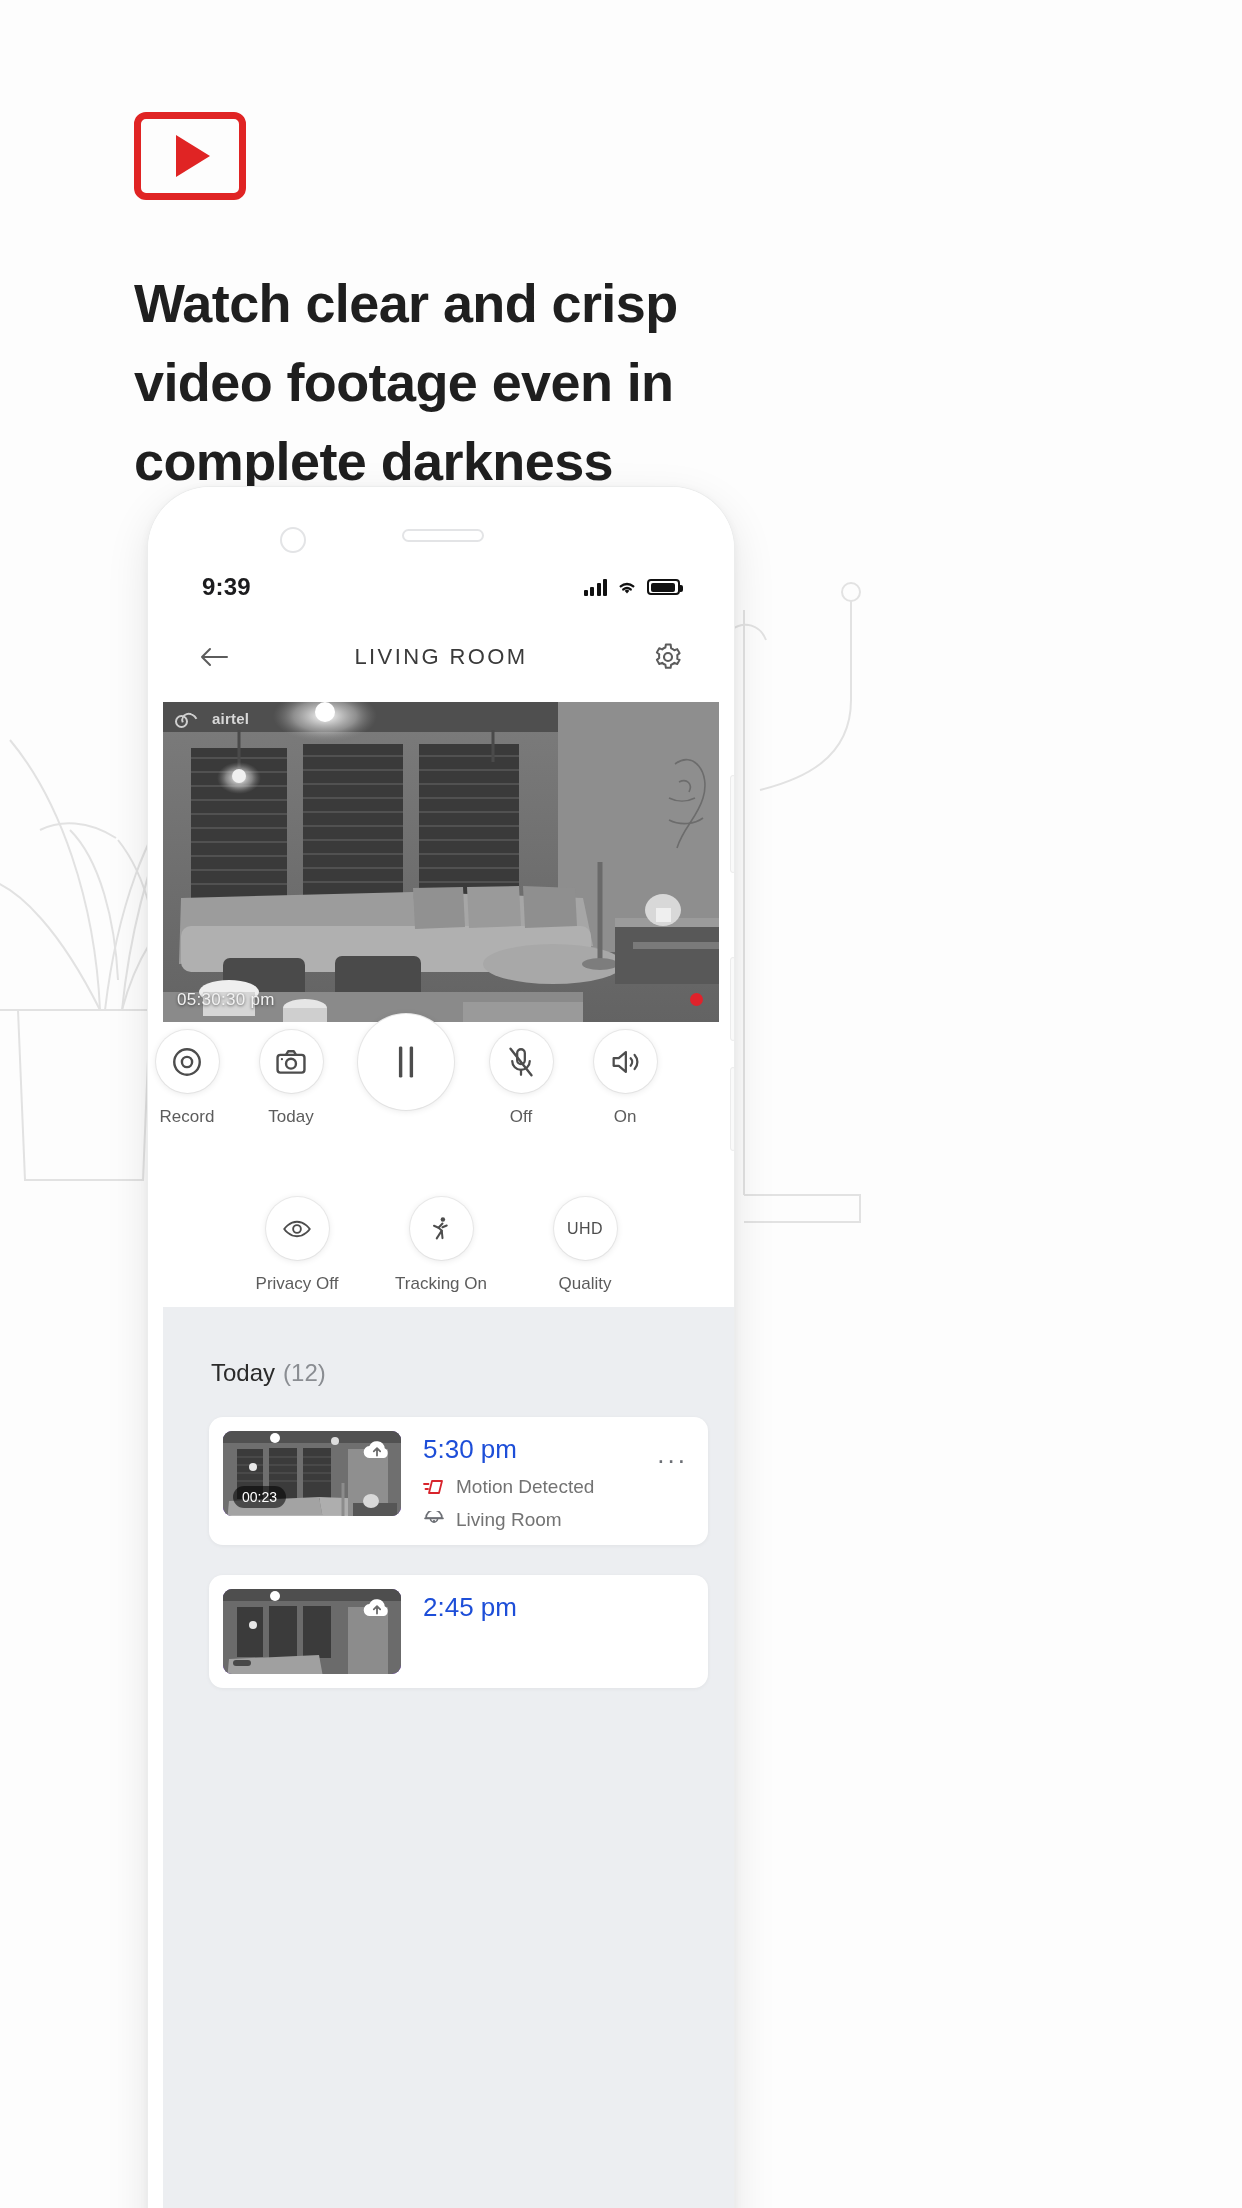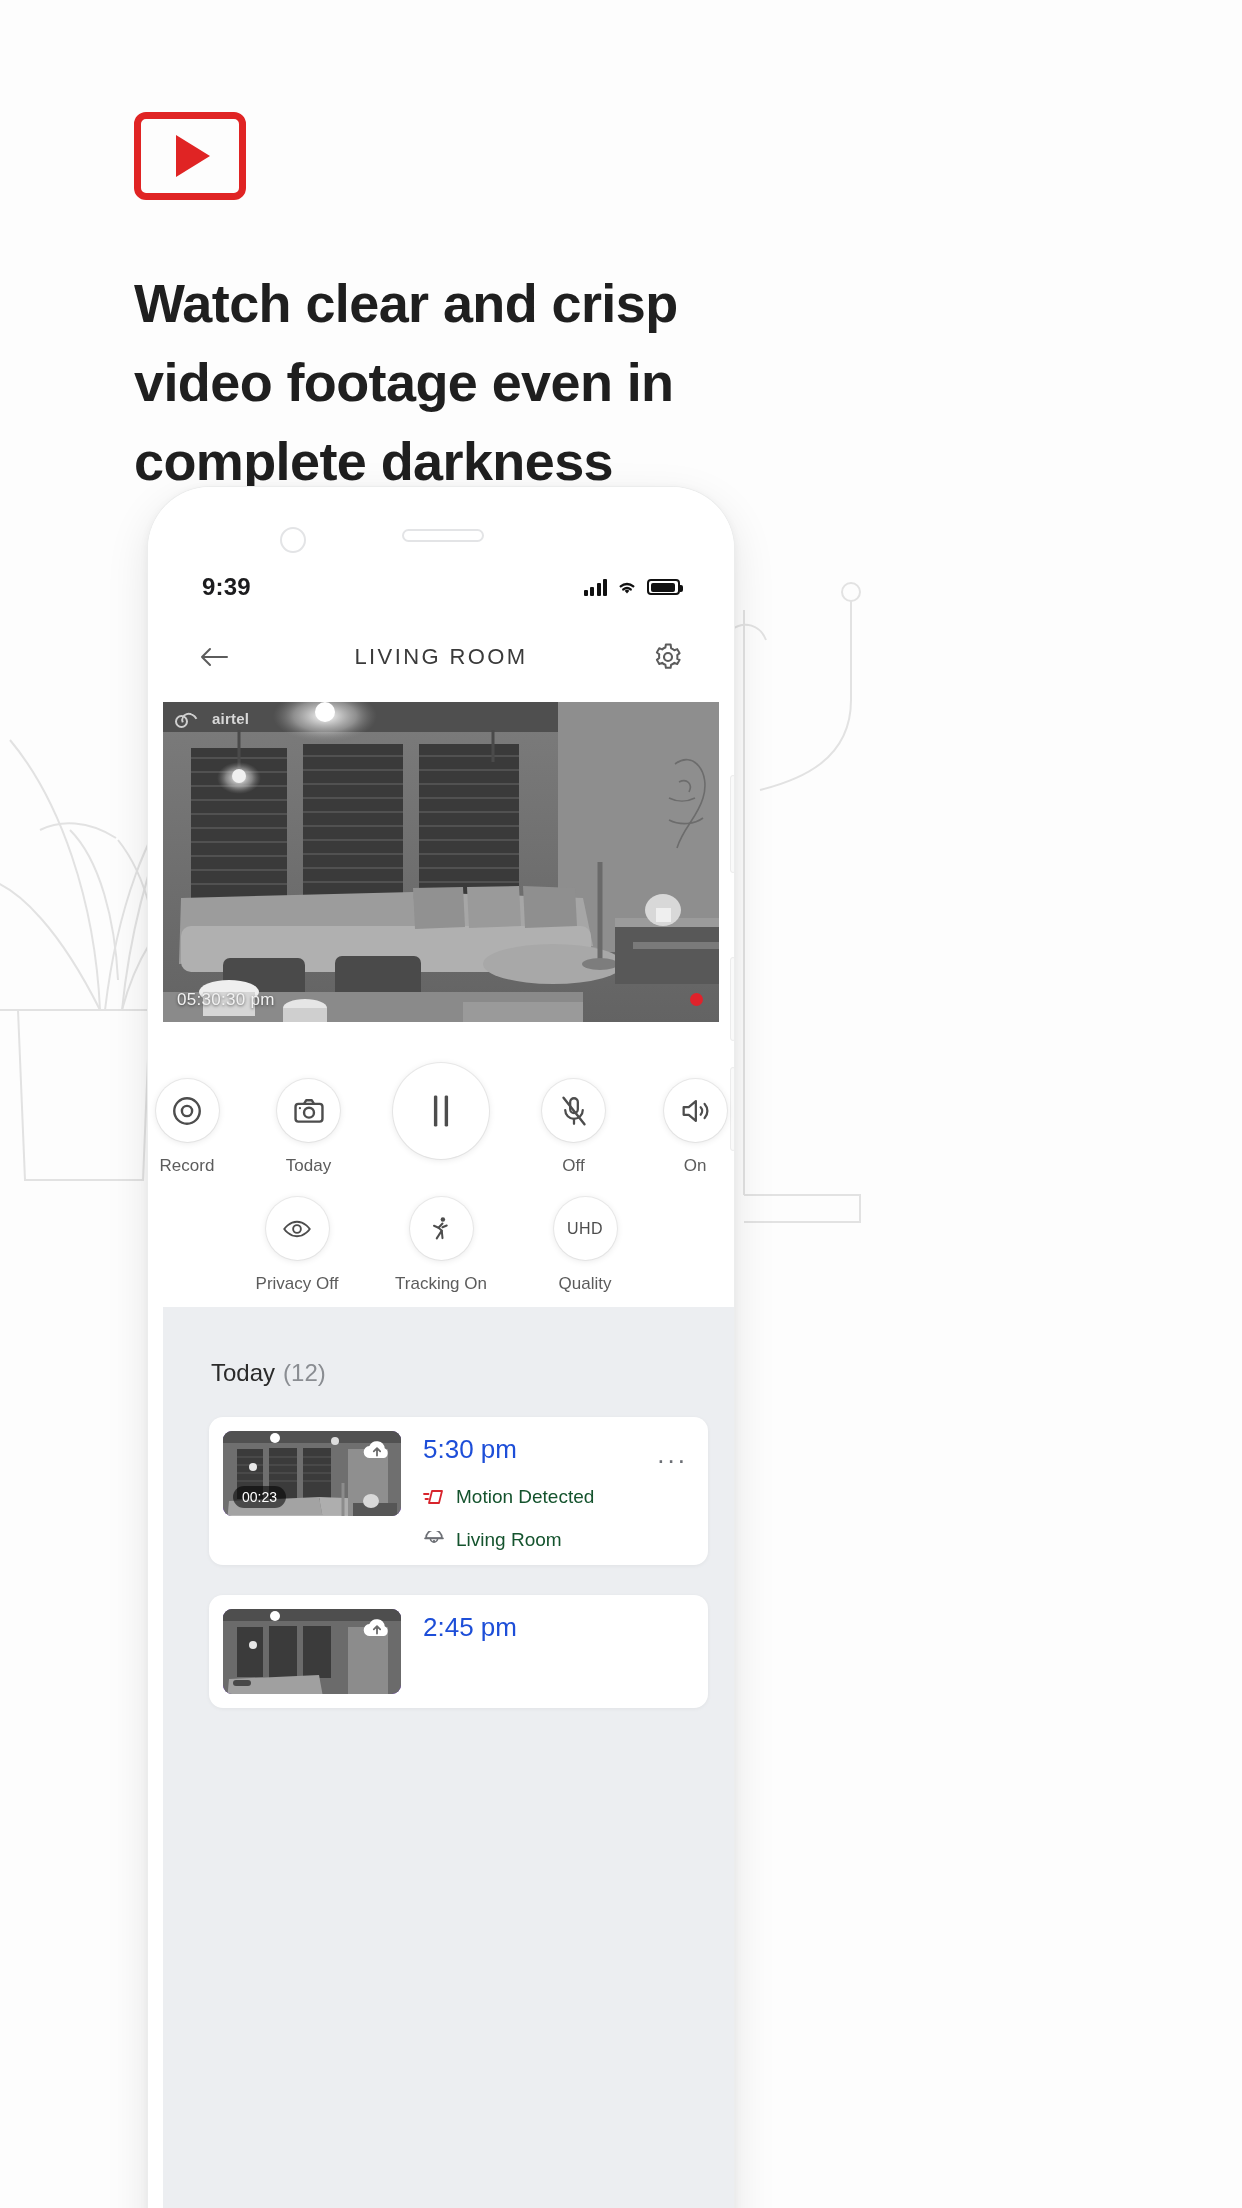--- a/index.html
+++ b/index.html
@@ -111,22 +111,22 @@
     font-size: 17px; color: #f2f2f2; letter-spacing: .3px;
     text-shadow: 0 1px 3px rgba(0,0,0,.6);
   }
   .rec-dot {
     position: absolute; right: 16px; bottom: 16px;
     width: 13px; height: 13px; border-radius: 50%; background: #e0222b;
   }
 
   
   .ctrl-row {
-    position: absolute; left: 0; top: 592px; width: 100%;
-    display: flex; align-items: flex-start; justify-content: space-between; gap: 26px;
+    position: absolute; left: 0; top: 543px; width: 100%;
+    display: flex; align-items: flex-start; justify-content: flex-start; gap: 26px;
   }
   .ctrl { width: 78px; display: flex; flex-direction: column; align-items: center; }
   .ctrl .bubble {
     width: 63px; height: 63px; border-radius: 50%;
     background: #fff; box-shadow: 0 1px 7px rgba(0,0,0,.10), 0 0 0 1px #f0f0f0;
     display: flex; align-items: center; justify-content: center;
   }
   .ctrl.big .bubble { width: 96px; height: 96px; }
   .ctrl.big { width: 100px; margin-top: -16px; }
   .ctrl .lab { margin-top: 14px; font-size: 17px; color: #5c5c5c; white-space: nowrap; }
@@ -168,21 +168,21 @@
     position: relative; overflow: hidden; flex: none; background: #6d28d9;
   }
   .thumb .dur {
     position: absolute; left: 10px; bottom: 8px;
     background: rgba(0,0,0,.55); color: #fff;
     font-size: 14px; padding: 3px 9px; border-radius: 11px;
   }
   .thumb .cloud { position: absolute; right: 9px; top: 7px; }
   .ev-body { flex: 1; padding-left: 22px; padding-top: 3px; }
   .ev-time { font-size: 26px; color: #1d4ed8; }
-  .ev-line { display: flex; align-items: center; gap: 11px; margin-top: 21px; font-size: 19px; color: #14532d; }
+  .ev-line { display: flex; align-items: center; gap: 11px; margin-top: 11px; font-size: 19px; color: #737373; }
   .ev-more { padding: 10px 6px 0 0; color: #6c6f75; font-size: 26px; letter-spacing: 3px; line-height: 1; }
 </style>
 </head>
 <body>
 
 <div class="page">
 
   <svg class="bg-art" viewBox="0 0 1242 2208">
     <g fill="none" stroke="#e2e2e2" stroke-width="2">
 

